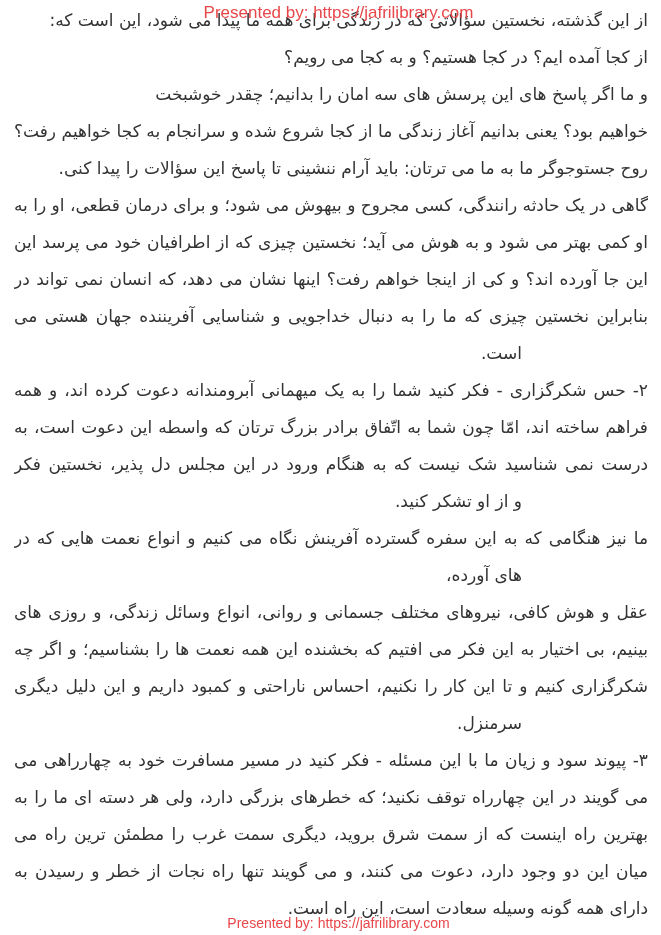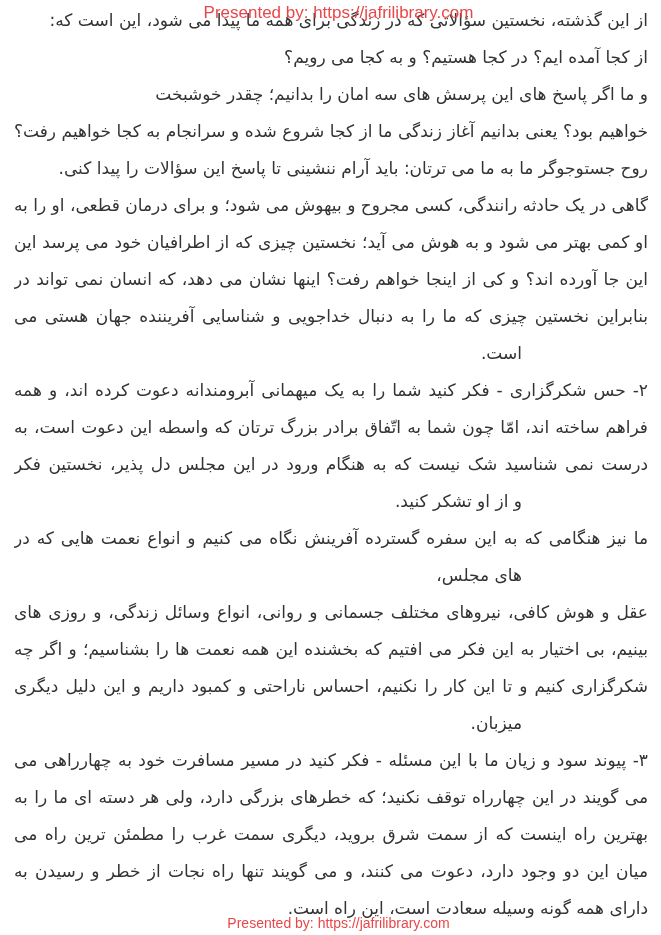--- a/index.html
+++ b/index.html
@@ -58,25 +58,25 @@
     <div class="line j">گاهی در یک حادثه رانندگی، کسی مجروح و بیهوش می شود؛ و برای درمان قطعی، او را به بیمارستان می برند؛ هنگامی که حال</div>
     <div class="line j">او کمی بهتر می شود و به هوش می آید؛ نخستین چیزی که از اطرافیان خود می پرسد این است که این جا کجاست؟ چرا مرا به</div>
     <div class="line j">این جا آورده اند؟ و کی از اینجا خواهم رفت؟ اینها نشان می دهد، که انسان نمی تواند در برابر این گونه سؤال ها، خاموش بنشیند.</div>
     <div class="line j">بنابراین نخستین چیزی که ما را به دنبال خداجویی و شناسایی آفریننده جهان هستی می فرستد؛ همان روح تشنه و جستوجوگر ما</div>
     <div class="line ri">است.</div>
     <div class="line j">۲- حس شکرگزاری - فکر کنید شما را به یک میهمانی آبرومندانه دعوت کرده اند، و همه گونه وسائل پذیرائی برای راحتی شما</div>
     <div class="line j">فراهم ساخته اند، امّا چون شما به اتّفاق برادر بزرگ ترتان که واسطه این دعوت است، به این میهمانی می روید، میزبان خود را</div>
     <div class="line j">درست نمی شناسید شک نیست که به هنگام ورود در این مجلس دل پذیر، نخستین فکر شما این است که میزبان خود را بشناسید</div>
     <div class="line ri">و از او تشکر کنید.</div>
     <div class="line j">ما نیز هنگامی که به این سفره گسترده آفرینش نگاه می کنیم و انواع نعمت هایی که در اختیار ما قرار دارد؛ چشمان بینا، گوش</div>
-    <div class="line ri">های مجلس،</div>
+    <div class="line ri">های آورده،</div>
     <div class="line j">عقل و هوش کافی، نیروهای مختلف جسمانی و روانی، انواع وسائل زندگی، و روزی های پاک و پاکیزه، در این سفره پهناور می</div>
     <div class="line j">بینیم، بی اختیار به این فکر می افتیم که بخشنده این همه نعمت ها را بشناسیم؛ و اگر چه نیاز به تشکر ما نداشته باشد، در برابر او</div>
     <div class="line j">شکرگزاری کنیم و تا این کار را نکنیم، احساس ناراحتی و کمبود داریم و این دلیل دیگری است که ما را به دنبال شناسایی خدا می</div>
-    <div class="line ri">میزبان.</div>
+    <div class="line ri">سرمنزل.</div>
     <div class="line j">۳- پیوند سود و زیان ما با این مسئله - فکر کنید در مسیر مسافرت خود به چهارراهی می رسید که در آنجا غوغایی بپاست، همه</div>
     <div class="line j">می گویند در این چهارراه توقف نکنید؛ که خطرهای بزرگی دارد، ولی هر دسته ای ما را به سویی دعوت می کند، یکی می گوید:</div>
     <div class="line j">بهترین راه اینست که از سمت شرق بروید، دیگری سمت غرب را مطمئن ترین راه می شمارد؛ سومین دسته ما را به راهی که</div>
     <div class="line j">میان این دو وجود دارد، دعوت می کنند، و می گویند تنها راه نجات از خطر و رسیدن به سرمنزل نجات و جایگاه امن و امان که</div>
     <div class="line c">دارای همه گونه وسیله سعادت است، این راه است.</div>
   </div>
 
   <div class="wm wm-top">Presented by: https://jafrilibrary.com</div>
   <div class="wm wm-bottom">Presented by: https://jafrilibrary.com</div>
 

